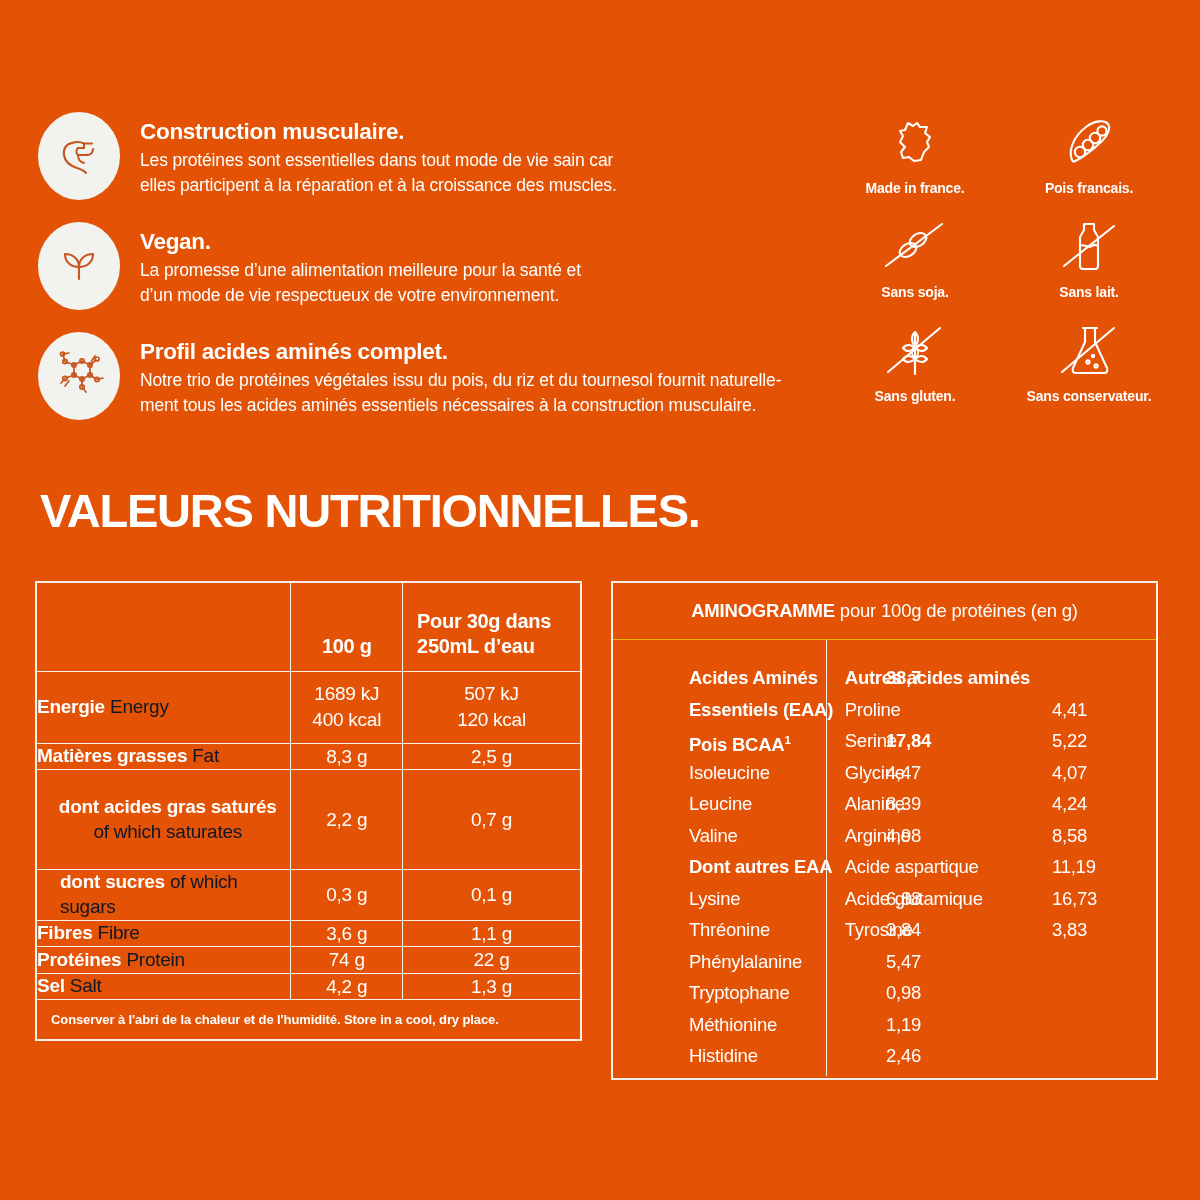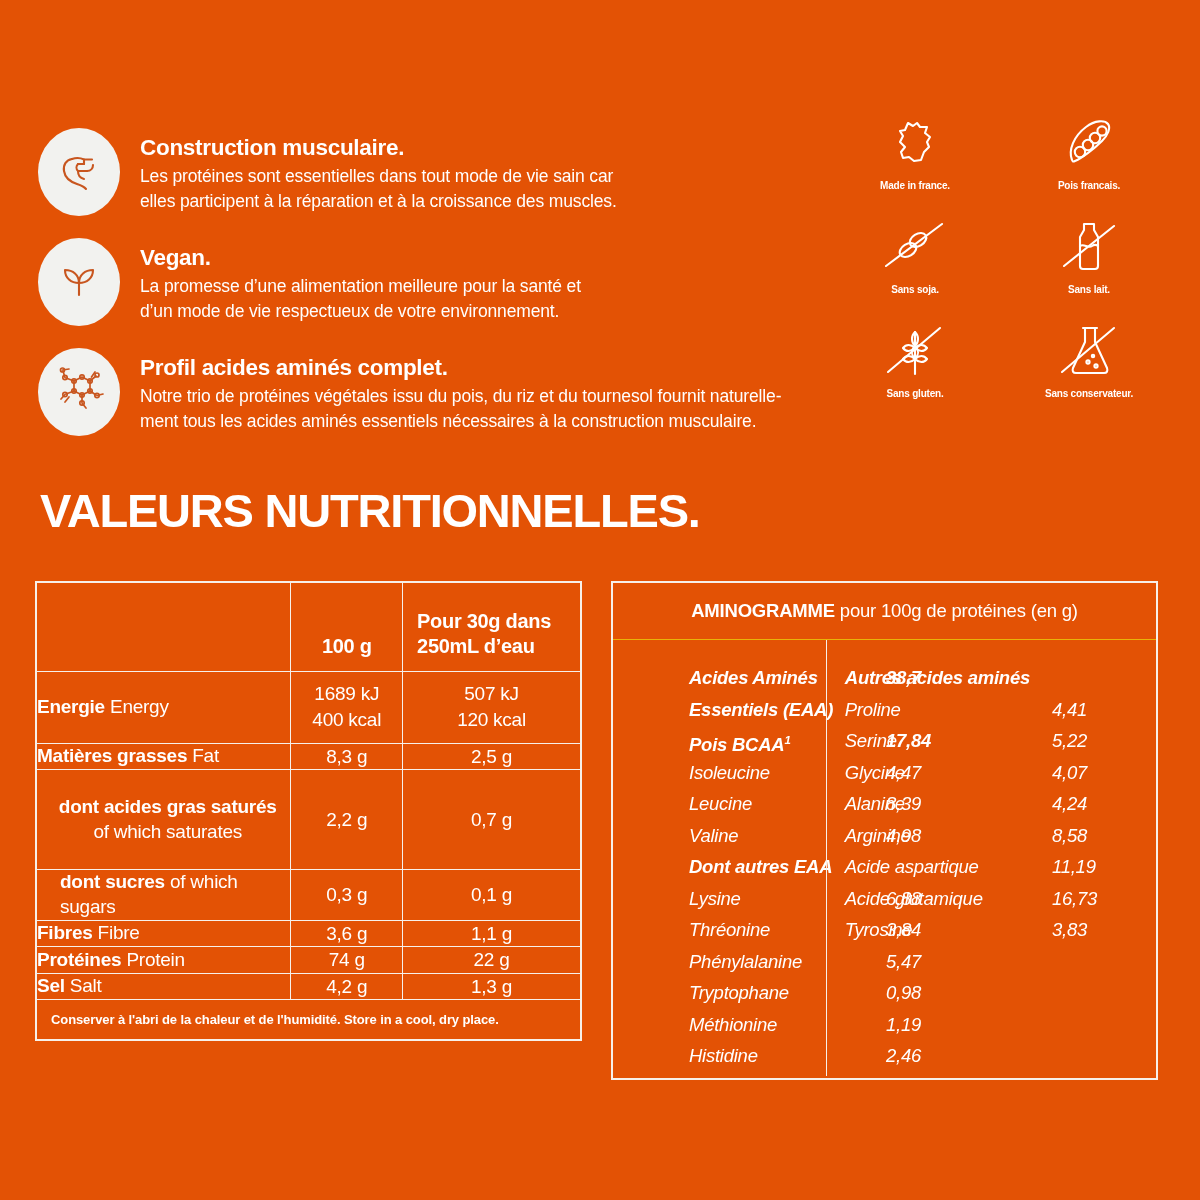--- a/index.html
+++ b/index.html
@@ -18,21 +18,21 @@
   .top-section {
     position: absolute;
     top: 0; left: 0;
     width: 1200px;
     height: 455px;
   }
 
   .benefits {
     position: absolute;
     left: 38px;
-    top: 128px;
+    top: 112px;
     width: 760px;
   }
 
   .benefit {
     display: flex;
     align-items: flex-start;
     margin-bottom: 22px;
   }
 
   .benefit-badge {
@@ -88,21 +88,21 @@
   .claim-icon {
     height: 62px;
     display: flex;
     align-items: center;
     justify-content: center;
   }
 
   .claim-icon svg { display: block; }
 
   .claim-label {
-    font-size: 10px;
+    font-size: 14px;
     font-weight: bold;
     letter-spacing: -0.2px;
     text-align: center;
     margin-top: 6px;
     white-space: nowrap;
   }
 
   
   .headline {
     position: absolute;
@@ -157,21 +157,21 @@
   .rlabel {
     font-size: 19px;
     line-height: 1.3;
     padding: 7px 8px 7px 24px;
     letter-spacing: -0.25px;
   }
   .rlabel.indent { padding-left: 23px; }
   .rlabel.centered { text-align: center; padding-left: 8px; }
 
   .rlabel b { font-weight: bold; }
-  .rlabel .en { font-weight: 400; color: #ffffff; }
+  .rlabel .en { font-weight: 400; color: #0f172a; }
 
   .rval {
     font-size: 19px;
     text-align: center;
     line-height: 1.35;
     padding: 7px 6px;
     letter-spacing: -0.25px;
     font-weight: 400;
   }
 
@@ -208,21 +208,20 @@
     font-size: 18.5px;
     font-weight: bold;
     letter-spacing: -0.2px;
   }
   .amino-header-text .lite { font-weight: 400; }
 
   .amino-body {
     display: flex;
     height: calc(100% - 59px);
     padding-top: 22px;
-    font-style: italic;
   }
 
   .amino-col {
     position: relative;
   }
   .amino-col.left-col {
     width: 232px;
     padding-left: 72px;
   }
   .amino-col.right-col {

